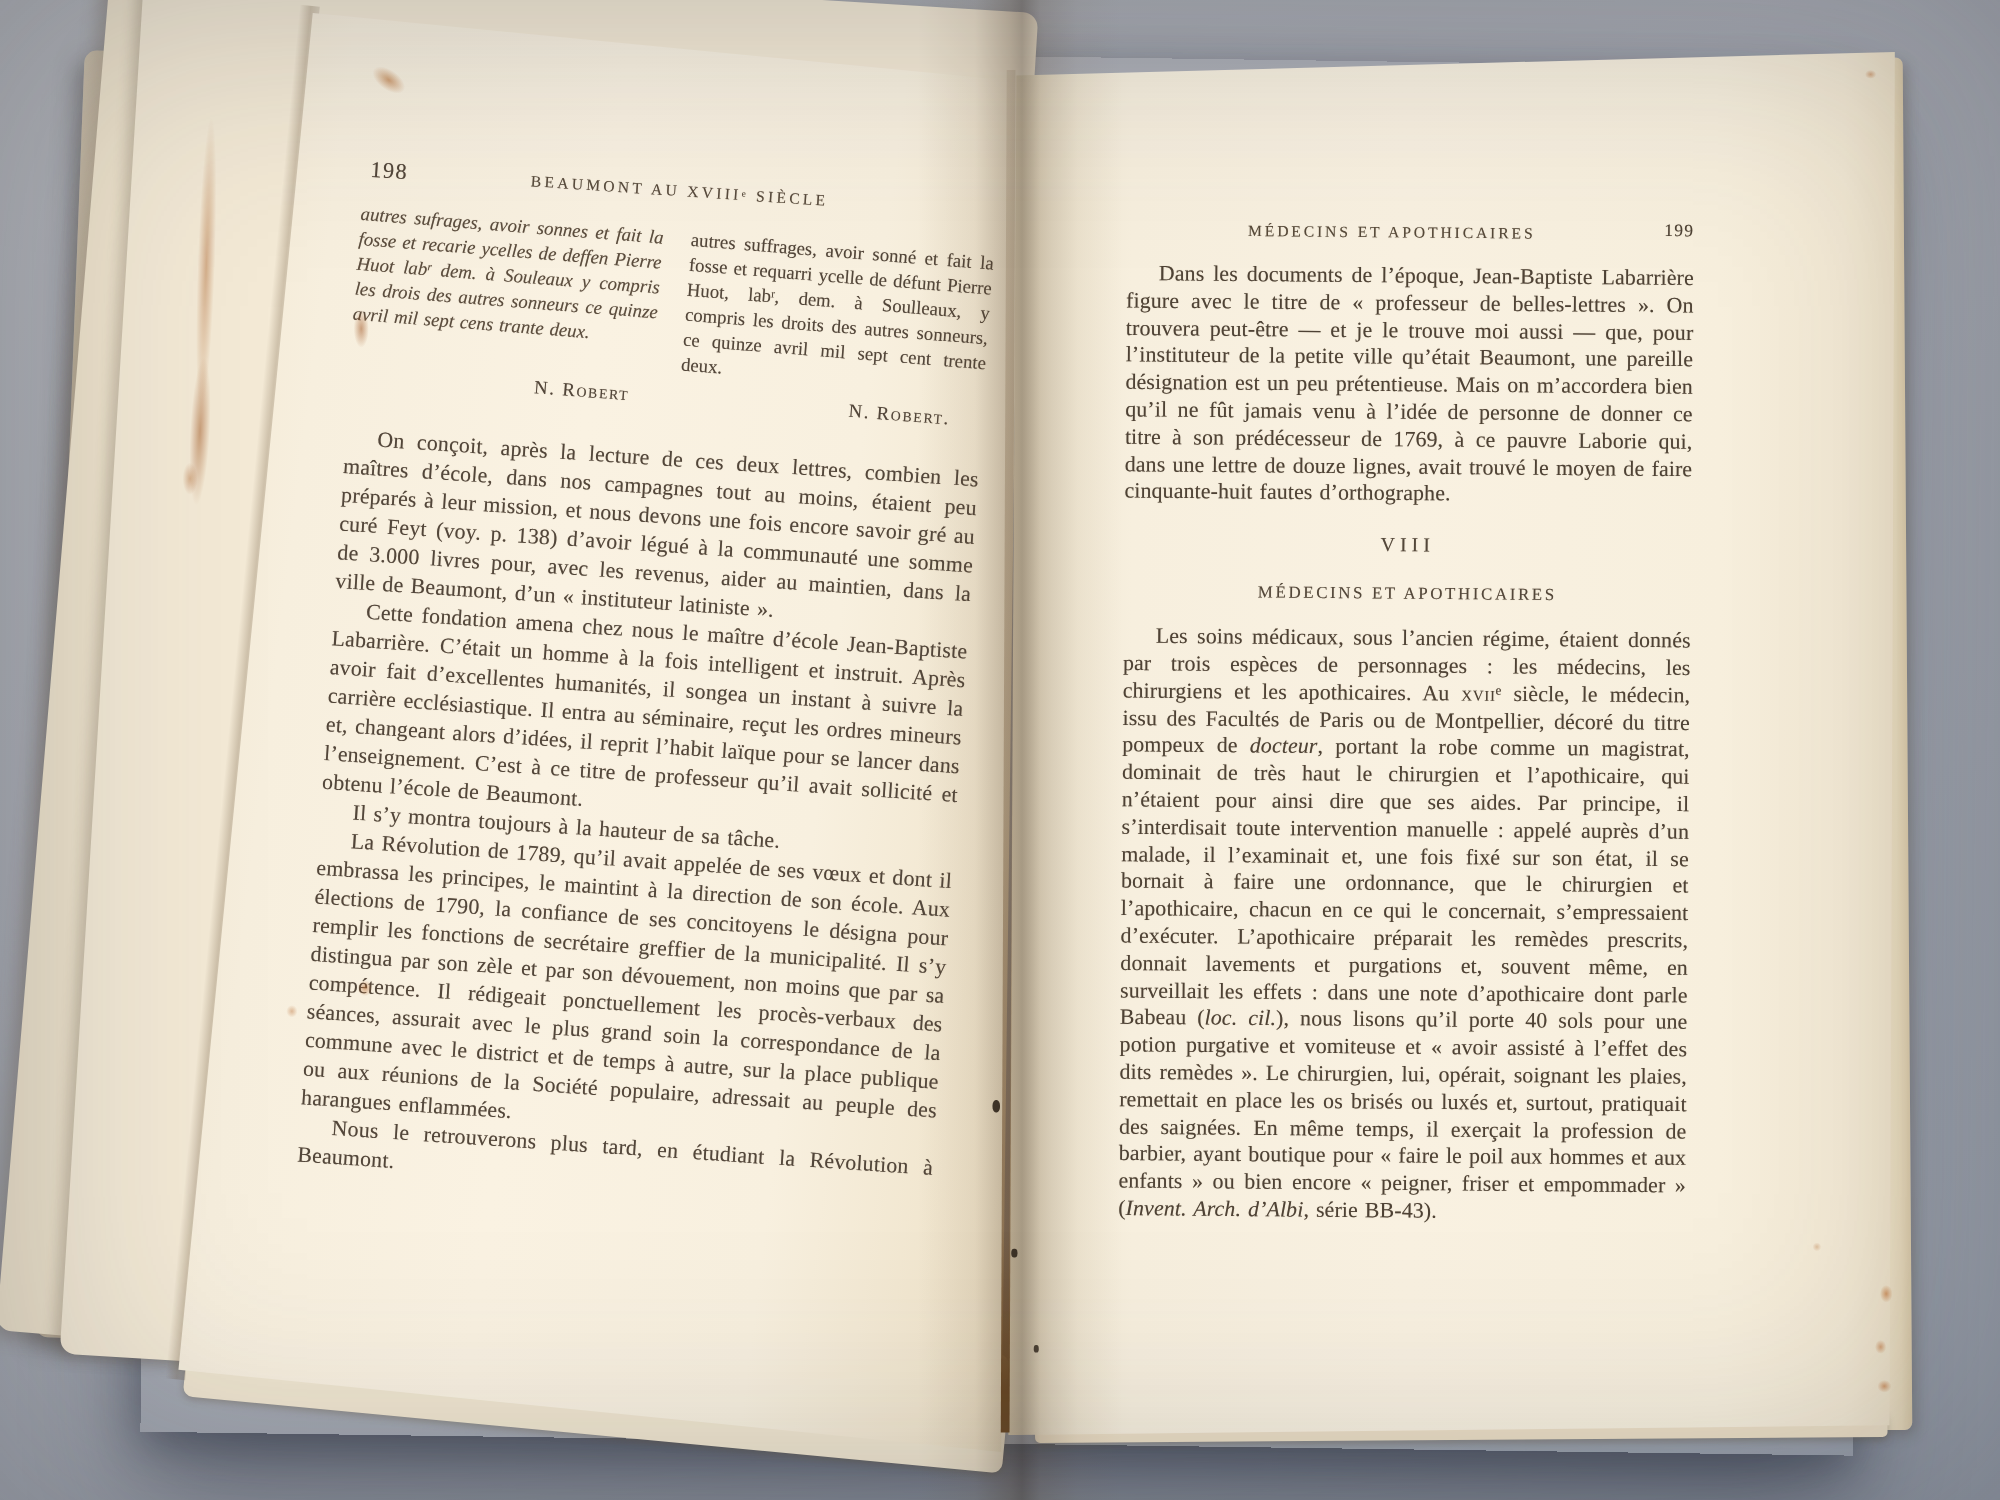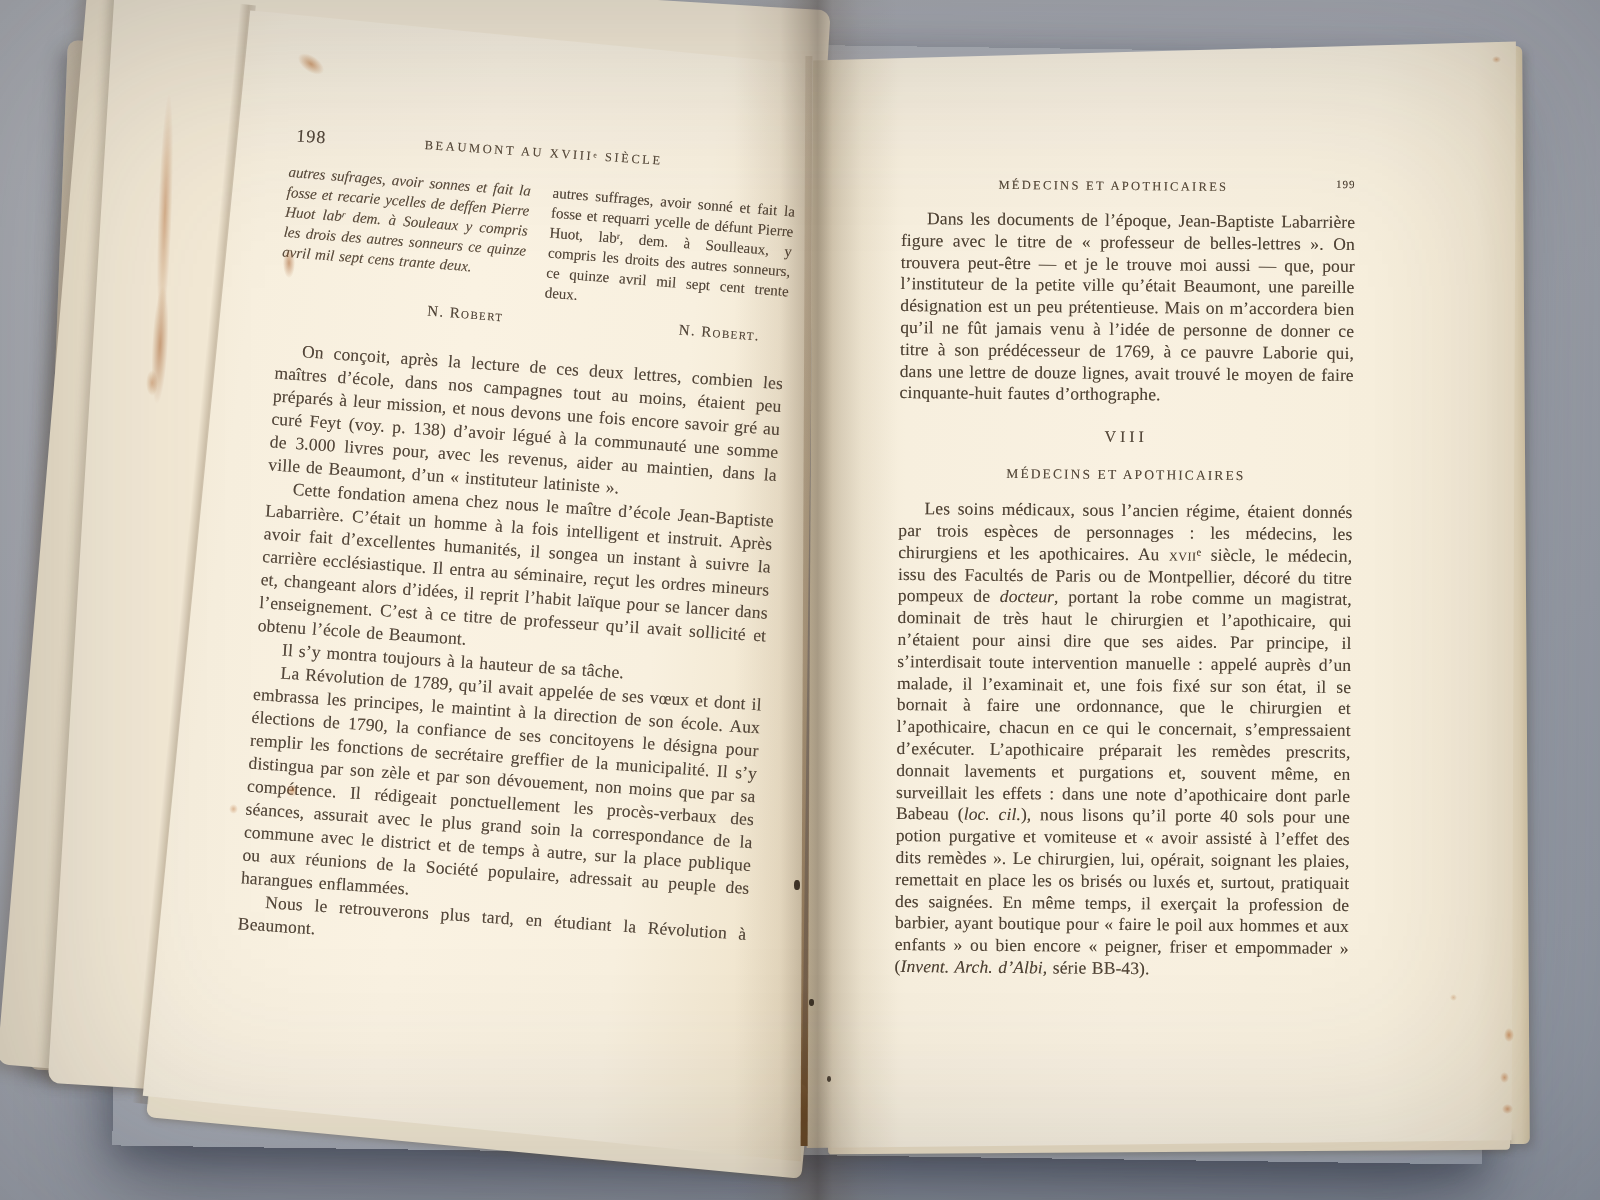--- a/index.html
+++ b/index.html
@@ -65,21 +65,21 @@
   .sig.trans{text-align:right;padding-right:26px;}
   .lp-body{margin-top:28px;}
   .bp{margin:0;text-indent:26px;text-align:justify;
     font-size:17.5px;line-height:23px;word-spacing:1.3px;letter-spacing:.15px;}
   
   .rp-text{position:absolute;left:92px;top:140px;width:454px;transform:rotate(0.5deg);
     color:#4e4235;text-shadow:0 0 .6px rgba(88,70,48,.45);}
   .rp-head-row{position:relative;height:24px;}
   .rp-header{position:absolute;left:0;right:30px;top:3px;text-align:center;
     font-size:12.5px;letter-spacing:2.3px;color:#564939;white-space:nowrap;}
-  .rp-pagenum{position:absolute;right:0;top:0;font-size:11px;letter-spacing:1px;}
+  .rp-pagenum{position:absolute;right:0;top:0;font-size:14px;letter-spacing:1px;}
   .rp-par{margin:0;text-indent:26px;text-align:justify;
     font-size:17.5px;line-height:21.8px;word-spacing:1.1px;letter-spacing:.1px;}
   .rp-intro{margin-top:10px;}
   .chapter-num{text-align:center;margin-top:22px;font-size:16px;letter-spacing:4px;color:#53473a;}
   .section-title{text-align:center;margin-top:21px;font-size:13.5px;letter-spacing:2.1px;color:#53473a;white-space:nowrap;}
   .rp-body{margin-top:17px;}
   
   .seg-i{font-style:italic;}
   .seg-sc{font-variant:small-caps;letter-spacing:.5px;}
   sup{font-size:60%;vertical-align:baseline;position:relative;top:-.45em;line-height:0;}

